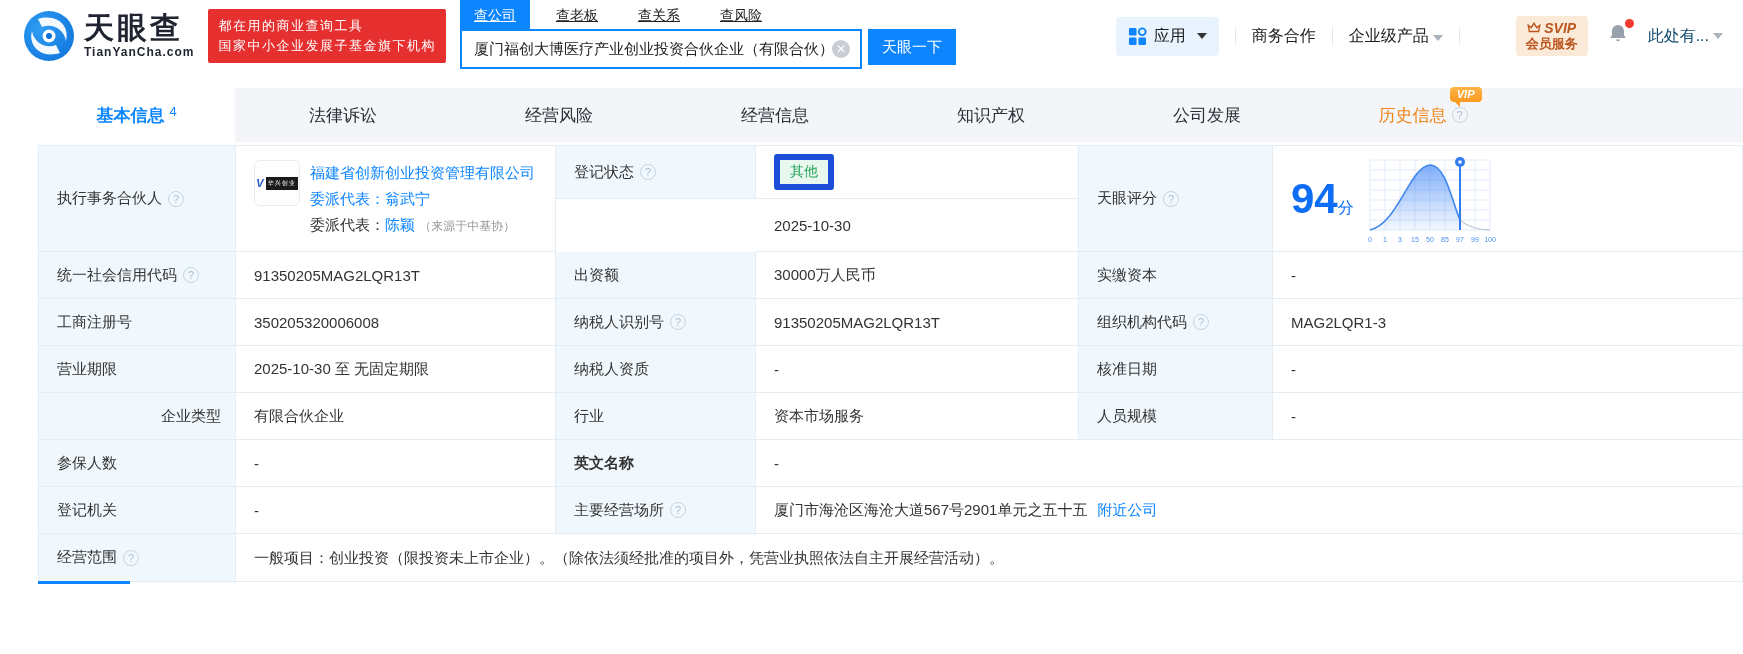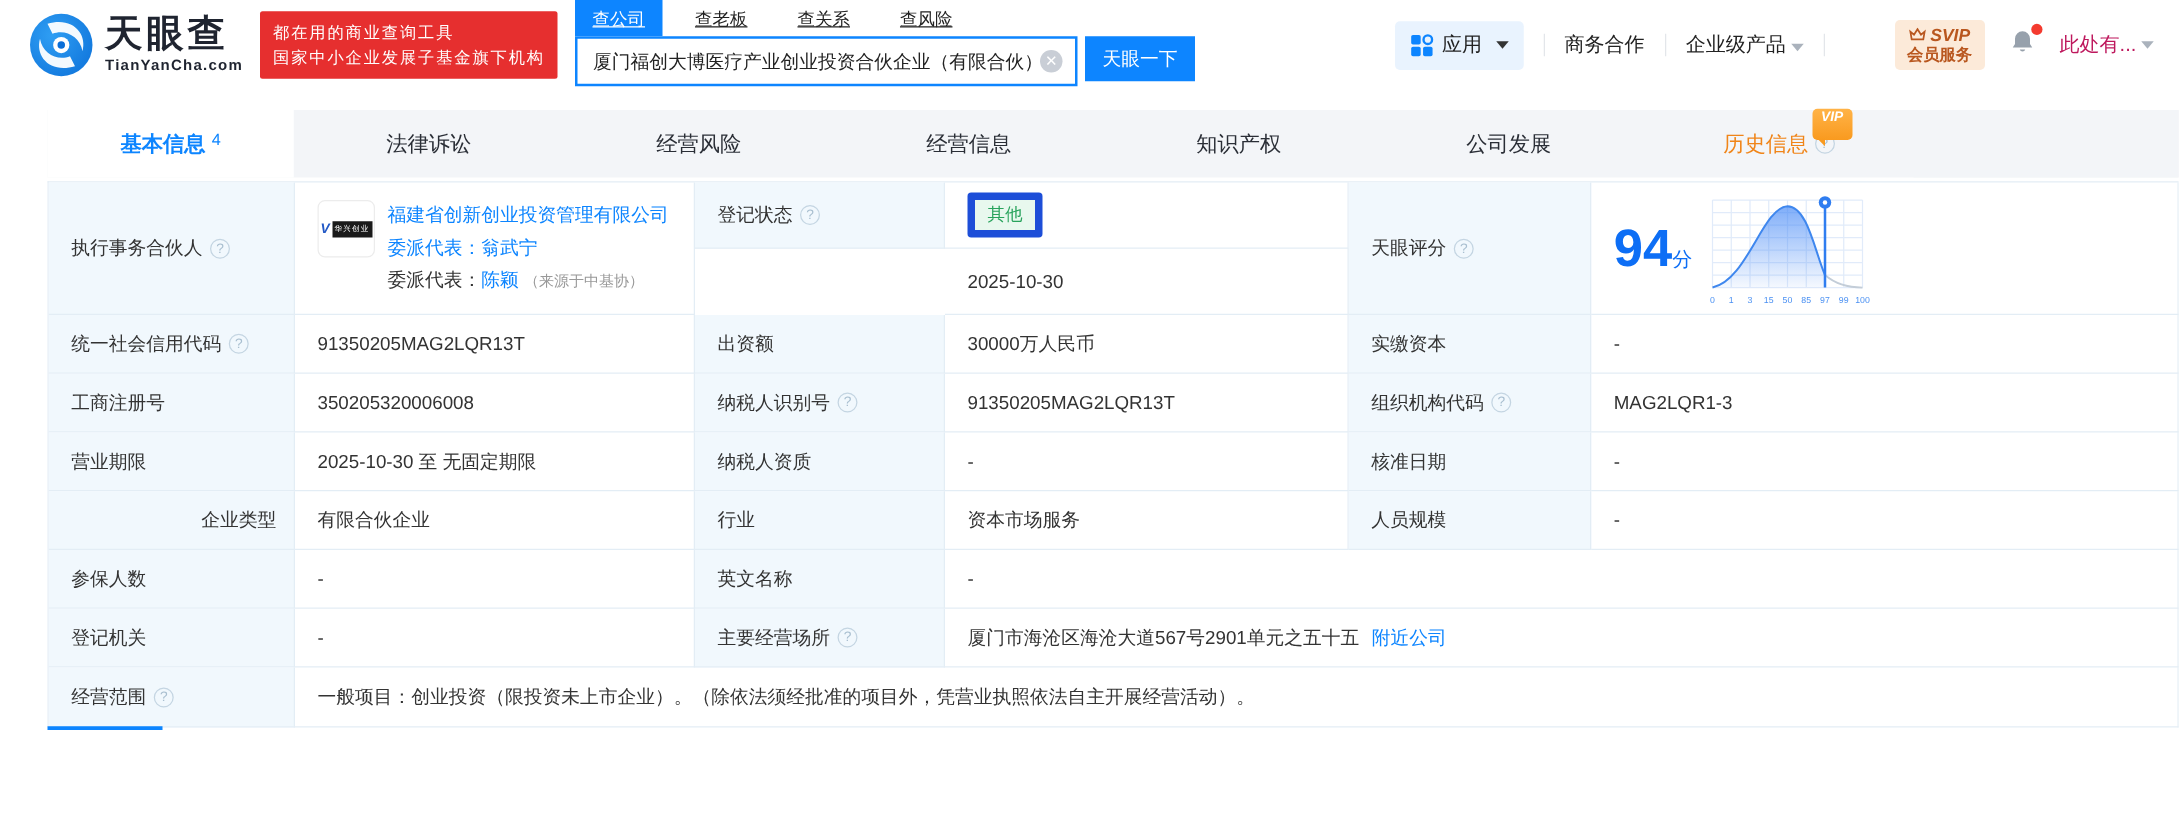--- a/index.html
+++ b/index.html
@@ -29,32 +29,32 @@
   .apps { background:#e9f3fe; border-radius:4px; padding:9px 12px; display:flex; align-items:center; gap:7px; cursor:pointer; color:#222; }
   .caret { width:0; height:0; border-left:5px solid transparent; border-right:5px solid transparent; border-top:6px solid #333; display:inline-block; margin-left:4px; }
   .caret.gray { border-top-color:#aab2bc; }
   .vdiv { width:1px; height:18px; background:#e3e6ea; }
   .navlink { color:#222; cursor:pointer; white-space:nowrap; }
   .svip { background:#fcead9; border-radius:4px; padding:4px 10px; text-align:center; color:#b9571f; cursor:pointer; line-height:16px;margin-left:40px; }
   .svip .l1 { font-size:14px; font-weight:bold; font-style:italic; display:flex; align-items:center; gap:3px; justify-content:center; }
   .svip .l2 { font-size:13px; font-weight:bold; }
   .bell { position:relative; cursor:pointer; margin:0 2px; }
   .bell .dot { position:absolute; top:-3px; right:-4px; width:9px; height:9px; border-radius:50%; background:#f43b2f; }
-  .user { display:flex; align-items:center; color:#be185d; cursor:pointer; white-space:nowrap; }
+  .user { display:flex; align-items:center; color:#0c4a6e; cursor:pointer; white-space:nowrap; }
 
   
   .tabs { margin-top:16px; margin-left:38px; height:54px; display:flex; background:#f3f5f8; }
   .tab { display:flex; align-items:center; justify-content:center; font-size:17px; color:#2a2e36; cursor:pointer; position:relative; width:216px; flex:0 0 auto; }
   .tab.first { width:197px; background:#fff; }
   .tab.first .tlabel { color:#0d85ff; font-weight:bold; }
   .tab .cnt { color:#0d85ff; font-size:13px; margin-left:5px; margin-top:-8px; }
   .tab.hist .tlabel { color:#f08519; }
   .tab-fill { flex:1; background:#f3f5f8; }
   .tlabel-wrap { position:relative; display:flex; align-items:center; }
-  .vipbadge { position:absolute; top:-17px; right:-14px; background:linear-gradient(180deg,#ffb347,#f99a1f); color:#fff; font-size:11px; font-weight:bold; font-style:italic; padding:1px 7px 12px; border-radius:4px; }
+  .vipbadge { position:absolute; top:-17px; right:-14px; background:linear-gradient(180deg,#ffb347,#f99a1f); color:#fff; font-size:11px; font-weight:bold; font-style:italic; padding:1px 7px 2px; border-radius:4px; }
   .vipbadge::after { content:""; position:absolute; left:4px; bottom:-5px; border-left:6px solid transparent; border-right:0 solid transparent; border-top:6px solid #f99a1f; }
 
   
   .grid { margin-left:38px; margin-top:3px; display:grid;
           grid-template-columns:197px 320px 200px 323px 194px minmax(0,1fr);
           grid-template-rows:53px 53px 47px 47px 47px 47px 47px 47px 48px;
           border-left:1px solid #e3edf5; border-top:1px solid #e3edf5; }
   .cell { border-right:1px solid #e3edf5; border-bottom:1px solid #e3edf5; display:flex; align-items:center; padding:0 14px 0 18px; font-size:15px; color:#333; overflow:hidden; }
   .lbl { background:#f1f8fd; gap:6px; }
   .q { width:16px; height:16px; border:1px solid #c4d5e2; border-radius:50%; color:#a9bfd0; font-size:11px; line-height:14px; text-align:center; flex:0 0 auto; cursor:pointer; }
@@ -314,21 +314,21 @@
   <div class="cell" style="grid-column:4;grid-row:6;">资本市场服务</div>
   <div class="cell lbl" style="grid-column:5;grid-row:6;">
     <span>人员规模</span>
   </div>
   <div class="cell" style="grid-column:6;grid-row:6;">-</div>
 
   <div class="cell lbl" style="grid-column:1;grid-row:7;">
     <span>参保人数</span>
   </div>
   <div class="cell" style="grid-column:2;grid-row:7;">-</div>
-  <div class="cell lbl" style="grid-column:3;grid-row:7;">
+  <div class="cell lbl" style="grid-column:3;grid-row:7;font-weight:bold;">
     <span>英文名称</span>
   </div>
   <div class="cell" style="grid-column:4/7;grid-row:7;">-</div>
 
   <div class="cell lbl" style="grid-column:1;grid-row:8;">
     <span>登记机关</span>
   </div>
   <div class="cell" style="grid-column:2;grid-row:8;">-</div>
   <div class="cell lbl" style="grid-column:3;grid-row:8;">
     <span>主要经营场所</span>

